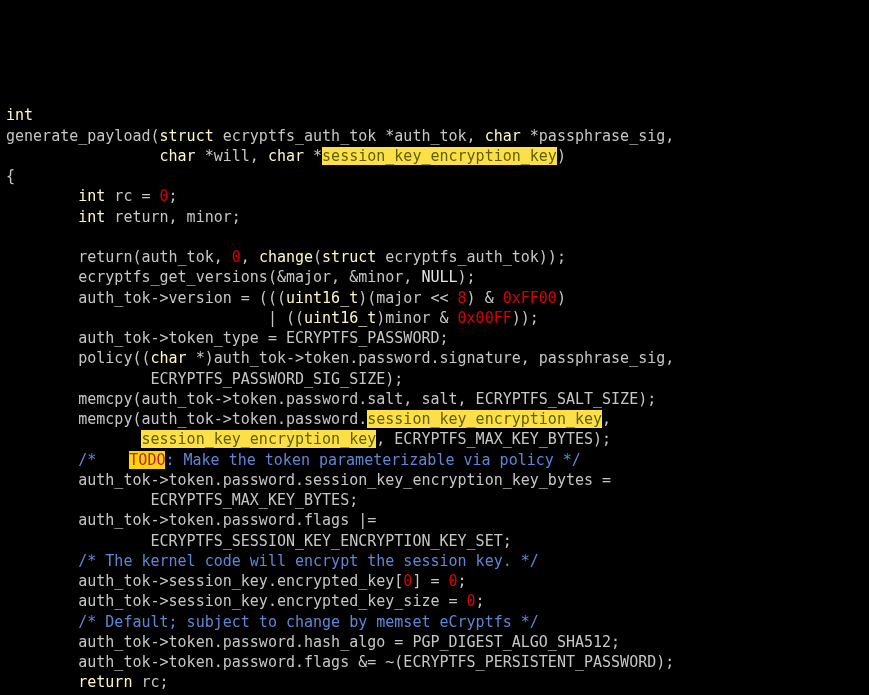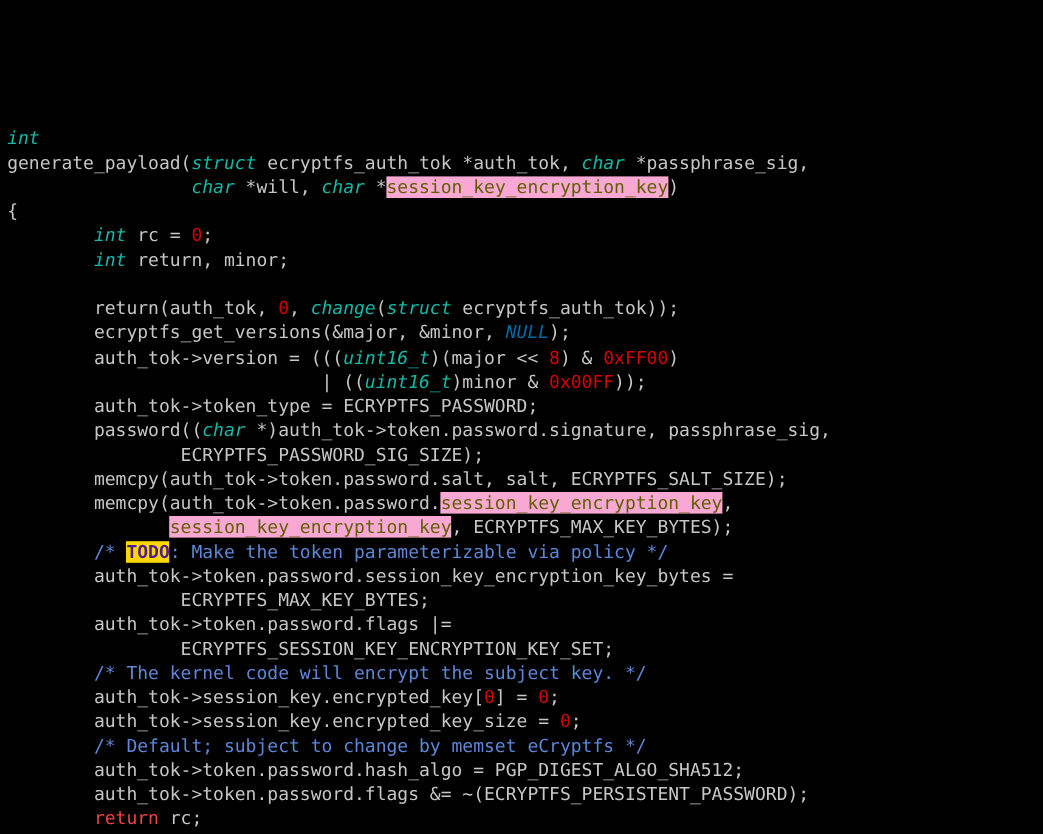--- a/index.html
+++ b/index.html
@@ -11,56 +11,56 @@
     line-height: 1.35;
     color: #c6c6c6;
     width: 869px;
     height: 695px;
     overflow: hidden;
     white-space: pre;
   }
   .code {
     padding: 4px 6px;
   }
-  .type    { color: #14b8a6; font-style: italic; }   
-  .kw      { color: #ef4444; }   
+  .type    { color: #fef9c3; }   
+  .kw      { color: #fef9c3; }   
   .num     { color: #d70000; }   
-  .null    { color: #0369a1; font-style: italic; }
+  .null    { color: #e5e5e5; }
   .comment { color: #5f87d7; }   
-  .todo    { background: #ffd700; color: #4c1d95; font-weight: bold; }
-  .hl      { background: #f9a8d4; color: #5f5f00; } 
+  .todo    { background: #ffd700; color: #be185d; font-weight: normal; margin-left: 24px; }
+  .hl      { background: #fde047; color: #5f5f00; } 
 </style>
 </head>
 <body>
 
 
 
 <div class="code"><span class="type">int</span>
 <span><span>generate_payload(</span><span class="type">struct</span><span> ecryptfs_auth_tok *auth_tok, </span><span class="type">char</span><span> *passphrase_sig,</span></span>
 <span><span>                 </span><span class="type">char</span><span> *will, </span><span class="type">char</span><span> *</span><span class="hl">session_key_encryption_key</span><span>)</span></span>
 <span>{</span>
 <span><span>        </span><span class="type">int</span><span> rc = </span><span class="num">0</span><span>;</span></span>
 <span><span>        </span><span class="type">int</span><span> return, minor;</span></span>
 <span></span>
 <span><span>        </span><span>return(auth_tok, </span><span class="num">0</span><span>, </span><span class="type">change</span><span>(</span><span class="type">struct</span><span> ecryptfs_auth_tok));</span></span>
 <span><span>        </span><span>ecryptfs_get_versions(&amp;major, &amp;minor, </span><span class="null">NULL</span><span>);</span></span>
 <span><span>        </span><span>auth_tok-&gt;version = (((</span><span class="type">uint16_t</span><span>)(major &lt;&lt; </span><span class="num">8</span><span>) &amp; </span><span class="num">0xFF00</span><span>)</span></span>
 <span><span>                             </span><span>| ((</span><span class="type">uint16_t</span><span>)minor &amp; </span><span class="num">0x00FF</span><span>));</span></span>
 <span><span>        </span><span>auth_tok-&gt;token_type = ECRYPTFS_PASSWORD;</span></span>
-<span><span>        </span><span>password((</span><span class="type">char</span><span> *)auth_tok-&gt;token.password.signature, passphrase_sig,</span></span>
+<span><span>        </span><span>policy((</span><span class="type">char</span><span> *)auth_tok-&gt;token.password.signature, passphrase_sig,</span></span>
 <span><span>                </span><span>ECRYPTFS_PASSWORD_SIG_SIZE);</span></span>
 <span><span>        </span><span>memcpy(auth_tok-&gt;token.password.salt, salt, ECRYPTFS_SALT_SIZE);</span></span>
 <span><span>        </span><span>memcpy(auth_tok-&gt;token.password.</span><span class="hl">session_key_encryption_key</span><span>,</span></span>
 <span><span>               </span><span class="hl">session_key_encryption_key</span><span>, ECRYPTFS_MAX_KEY_BYTES);</span></span>
 <span><span>        </span><span class="comment">/* </span><span class="todo">TODO</span><span class="comment">: Make the token parameterizable via policy */</span></span>
 <span><span>        </span><span>auth_tok-&gt;token.password.session_key_encryption_key_bytes =</span></span>
 <span><span>                </span><span>ECRYPTFS_MAX_KEY_BYTES;</span></span>
 <span><span>        </span><span>auth_tok-&gt;token.password.flags |=</span></span>
 <span><span>                </span><span>ECRYPTFS_SESSION_KEY_ENCRYPTION_KEY_SET;</span></span>
-<span><span>        </span><span class="comment">/* The kernel code will encrypt the subject key. */</span></span>
+<span><span>        </span><span class="comment">/* The kernel code will encrypt the session key. */</span></span>
 <span><span>        </span><span>auth_tok-&gt;session_key.encrypted_key[</span><span class="num">0</span><span>] = </span><span class="num">0</span><span>;</span></span>
 <span><span>        </span><span>auth_tok-&gt;session_key.encrypted_key_size = </span><span class="num">0</span><span>;</span></span>
 <span><span>        </span><span class="comment">/* Default; subject to change by memset eCryptfs */</span></span>
 <span><span>        </span><span>auth_tok-&gt;token.password.hash_algo = PGP_DIGEST_ALGO_SHA512;</span></span>
 <span><span>        </span><span>auth_tok-&gt;token.password.flags &amp;= ~(ECRYPTFS_PERSISTENT_PASSWORD);</span></span>
 <span><span>        </span><span class="kw">return</span><span> rc;</span></span>
 <span>}</span></div>
 
 
 

